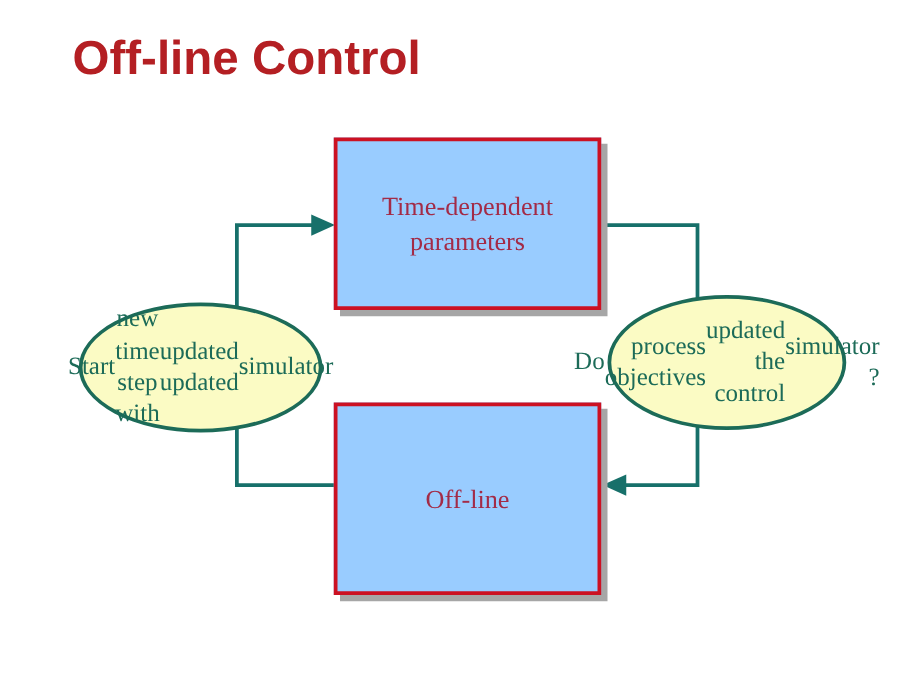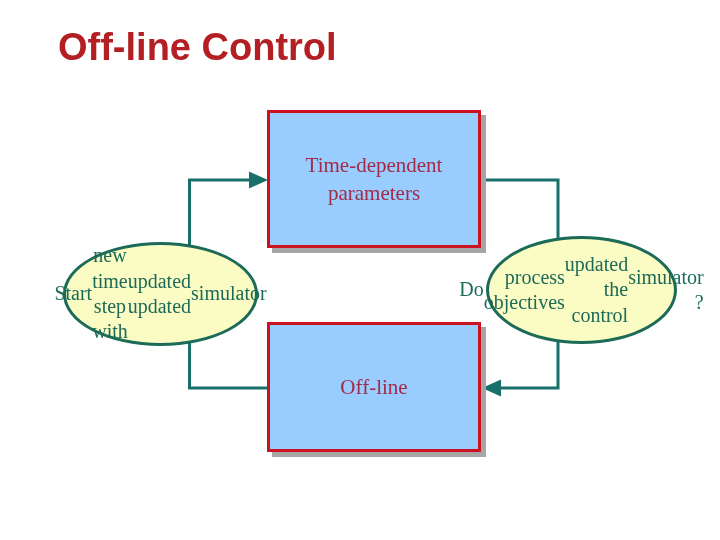--- a/index.html
+++ b/index.html
@@ -39,21 +39,21 @@
     box-shadow: 5px 5px 0 #A6A6A6;
     display: flex;
     align-items: center;
     justify-content: center;
     text-align: center;
     color: #A32B47;
     font-size: 21px;
     line-height: 1.35;
   }
   .node-box--simulator { left: 267px; top: 110px; width: 214px; height: 138px; }
-  .node-box--controller { left: 267px; top: 322px; width: 214px; height: 130px; }
+  .node-box--controller { left: 267px; top: 322px; width: 214px; height: 154px; }
   .node-ellipse {
     position: absolute;
     z-index: 2;
     background: #FBFBC4;
     border: 3px solid #1C6B58;
     border-radius: 50%;
     display: flex;
     flex-direction: row;
     align-items: center;
     justify-content: center;

